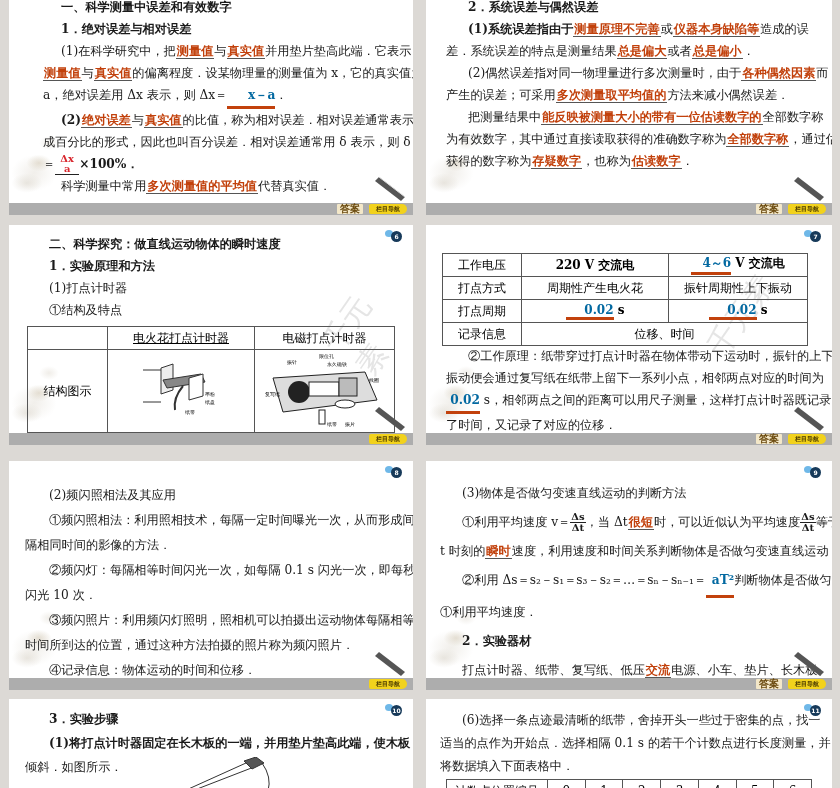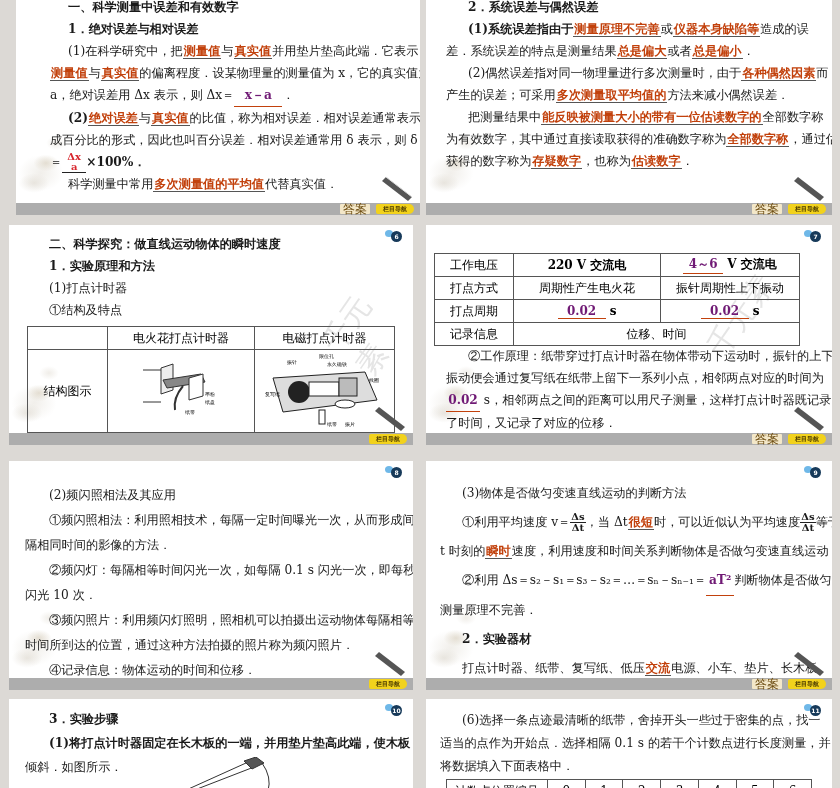--- a/index.html
+++ b/index.html
@@ -22,22 +22,22 @@
   }
   .slide .pen {
     position:absolute; right:4px; bottom:12px; width:34px; height:30px;
   }
   .slide .footer {
     position:absolute; left:0; right:0; bottom:0; height:12px;
     background:#adadad;
   }
   .footer .answer-btn {
     position:absolute; right:50px; top:1px; height:10px; padding:0 3px;
-    background:#f3e7c8; color:#6b4b10; font-size:12px; line-height:10px;
-    font-weight:normal; border-radius:1px;
+    background:#f3e7c8; color:#6b4b10; font-size:10px; line-height:10px;
+    font-weight:bold; border-radius:1px;
   }
   .footer .nav-btn {
     position:absolute; right:6px; top:1px; height:10px; width:38px;
     background:#f2d21c; color:#4a3a00; font-size:6px; line-height:10px;
     text-align:center; font-weight:bold; border-radius:2px 5px 5px 2px;
   }
   .page-badge {
     position:absolute; right:10px; top:4px; width:18px; height:14px;
   }
   .page-badge .dot {
@@ -48,37 +48,37 @@
     border-radius:50%; color:#fff; font-size:6px; line-height:11px; text-align:center;
     font-family:"DejaVu Sans", sans-serif; font-weight:bold;
   }
   .content {
     position:absolute; left:0; right:0; top:0;
     font-size:12.2px; color:#1a1a1a; line-height:22px;
   }
   .p { margin:0; white-space:nowrap; }
   .b { font-weight:bold; }
   .red { color:#c2410c; font-weight:bold; border-bottom:1px solid #555; padding:0 1px; }
-  .blank { display:inline-block; border-bottom:1px solid #c2410c; text-align:center; color:#701a75; font-weight:bold; }
+  .blank { display:inline-block; border-bottom:3px solid #c2410c; text-align:right; color:#0369a1; font-weight:bold; }
   .frac { display:inline-block; vertical-align:middle; text-align:center; line-height:10px; font-size:10px; font-weight:bold; }
   .frac .num { display:block; border-bottom:1px solid #222; padding:0 1px; }
   .frac .den { display:block; }
   .frac.redf { color:#d8262d; }
   table.tbl { border-collapse:collapse; position:absolute; font-size:12px; }
   table.tbl td { border:1px solid #555; text-align:center; padding:0; height:22px; }
   .diagram { position:absolute; }
   .watermark {
     position:absolute; color:rgba(180,180,180,0.35); font-size:30px; transform:rotate(-55deg);
     font-family:"DejaVu Sans", sans-serif; pointer-events:none;
   }
 </style>
 </head>
 <body>
 
-<div class="slide" style="left:16px; top:0; width:404px; height:215px;">
+<div class="slide" style="left:9px; top:0; width:404px; height:215px;">
   <div class="flower"></div>
   <div class="content" style="left:34px; top:-4px;">
     <p class="p b" style="padding-left:18px;">一、科学测量中误差和有效数字</p>
     <p class="p b" style="padding-left:18px;">1．绝对误差与相对误差</p>
     <p class="p" style="padding-left:18px;">
       <span>(1)在科学研究中，把</span><span class="red">测量值</span><span>与</span><span class="red">真实值</span><span>并用垫片垫高此端．它表示</span>
     </p>
     <p class="p">
       <span class="red">测量值</span><span>与</span><span class="red">真实值</span><span>的偏离程度．设某物理量的测量值为 x，它的真实值为</span>
     </p>
@@ -151,21 +151,21 @@
   <div class="content" style="left:40px; top:8px;">
     <p class="p b">二、科学探究：做直线运动物体的瞬时速度</p>
     <p class="p b">1．实验原理和方法</p>
     <p class="p">(1)打点计时器</p>
     <p class="p">①结构及特点</p>
   </div>
   <table class="tbl" style="left:18px; top:101px; width:368px;">
     <tbody>
         <tr>
       <td style="width:79px;"></td>
-      <td style="width:146px;">电火花打点计时器</td>
+      <td style="width:146px;text-decoration:underline;">电火花打点计时器</td>
       <td>电磁打点计时器</td>
     </tr>
     <tr>
       <td style="height:82px;">结构图示</td>
       <td>
         <svg width="76" height="56" viewBox="0 0 76 56">
           <line x1="0" y1="8" x2="18" y2="8" stroke="#333"></line>
               <line x1="0" y1="40" x2="18" y2="40" stroke="#333"></line>
           <path d="M18 6 L30 2 L30 28 L18 32 Z" fill="#eee" stroke="#333"></path>
           <path d="M20 18 L58 12 L62 20 L24 26 Z" fill="#888" stroke="#333"></path>
@@ -204,21 +204,21 @@
   </div>
 </div>
 
 <div class="slide" style="left:426px; top:225px; width:406px; height:220px;">
   <div class="flower"></div>
   <div class="page-badge">
       <span class="dot"></span>
       <span class="hex">7</span>
     </div>
   <div class="watermark" style="left:270px; top:70px;">千元素</div>
-  <table class="tbl" style="left:8px; top:28px; width:366px;">
+  <table class="tbl" style="left:16px; top:28px; width:366px;">
     <tbody>
         <tr>
       <td style="width:78px;">工作电压</td>
       <td class="b" style="width:146px;">220 V 交流电</td>
       <td><span class="blank" style="width:40px;">4～6</span><span class="b"> V 交流电</span></td>
     </tr>
     <tr>
       <td>打点方式</td>
       <td>周期性产生电火花</td>
       <td>振针周期性上下振动</td>
@@ -283,21 +283,21 @@
     <p class="p" style="padding-left:22px;">(3)物体是否做匀变速直线运动的判断方法</p>
     <p class="p" style="padding-left:22px;">
       <span>①利用平均速度 v＝</span><span class="frac"><span class="num">Δs</span><span class="den">Δt</span></span><span>，当 Δt</span><span class="red">很短</span><span>时，可以近似认为平均速度</span><span class="frac"><span class="num">Δs</span><span class="den">Δt</span></span><span>等于</span>
     </p>
     <p class="p">
       <span>t 时刻的</span><span class="red">瞬时</span><span>速度，利用速度和时间关系判断物体是否做匀变速直线运动．</span>
     </p>
     <p class="p" style="padding-left:22px;">
       <span>②利用 Δs＝s₂－s₁＝s₃－s₂＝…＝sₙ－sₙ₋₁＝</span><span class="blank" style="width:28px;">aT²</span><span>判断物体是否做匀</span>
     </p>
-    <p class="p">测量原理不完善．</p>
+    <p class="p">①利用平均速度．</p>
     <p class="p b" style="padding-left:22px;">2．实验器材</p>
     <p class="p" style="padding-left:22px;">
       <span>打点计时器、纸带、复写纸、低压</span><span class="red">交流</span><span>电源、小车、垫片、长木板、</span>
     </p>
     <p class="p">刻度尺、导线等．</p>
   </div>
   <svg class="pen" viewBox="0 0 34 30">
       <path d="M4 4 L30 24 L26 28 L0 8 Z" fill="#555"></path>
     </svg>
   <div class="footer">

